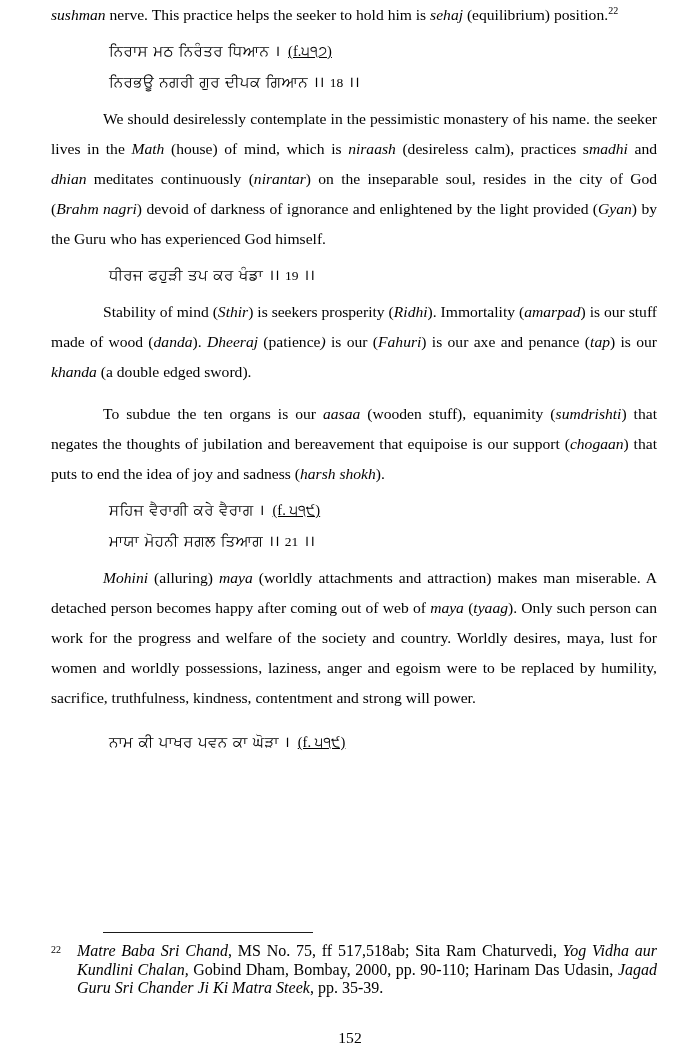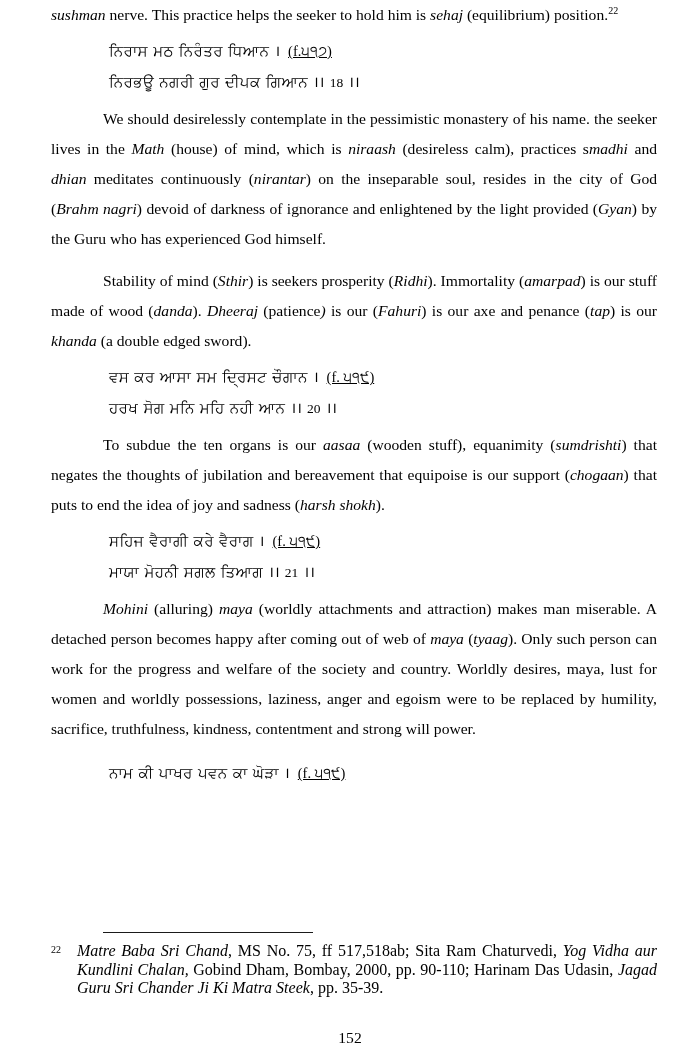--- a/index.html
+++ b/index.html
@@ -137,36 +137,32 @@
       <span class="sep">।।</span></span>
   </div>
 
   <div class="gap-sm"></div>
 
   <p class="para indent"><span>We should desirelessly contemplate in the pessimistic monastery of his name. the seeker lives in the </span><span class="it">Math</span><span> (house) of mind, which is </span><span class="it">niraash</span><span> (desireless calm), practices s</span><span class="it">madhi</span><span>  and </span><span class="it">dhian</span><span> meditates continuously (</span><span class="it">nirantar</span><span>) on the inseparable soul, resides in the city of God (</span><span class="it">Brahm nagri</span><span>) devoid of darkness of ignorance and enlightened by the light provided (</span><span class="it">Gyan</span><span>) by the Guru who has experienced God himself.</span></p>
 
   <div class="gap-sm"></div>
 
   <div class="verse">
+    <span class="line"><span>ਧੀਰਜ ਫਹੁੜੀ ਤਪ ਕਰ ਖੰਡਾ</span>
+      <span class="sep">।।</span>
+      <span class="vnum">19</span>
+      <span class="sep">।।</span></span>
   </div>
 
   <div class="gap-sm"></div>
 
   <p class="para indent"><span>Stability of mind (</span><span class="it">Sthir</span><span>) is seekers prosperity (</span><span class="it">Ridhi</span><span>). Immortality (</span><span class="it">amarpad</span><span>) is our stuff made of wood (</span><span class="it">danda</span><span>). </span><span class="it">Dheeraj</span><span> (patience</span><span class="it">)</span><span> is our (</span><span class="it">Fahuri</span><span>) is our axe and penance (</span><span class="it">tap</span><span>) is our </span><span class="it">khanda</span><span> (a double edged sword).</span></p>
 
   <div class="gap-sm"></div>
 
-  <div class="verse">
-    <span class="line"><span>ਵਸ ਕਰ ਆਸਾ ਸਮ ਦ੍ਰਿਸਟ ਚੌਗਾਨ</span>
-      <span class="sep">।</span><span class="folio">(f. ੫੧੯)</span></span>
-    <span class="line"><span>ਹਰਖ ਸੋਗ ਮਨਿ ਮਹਿ ਨਹੀ ਆਨ</span>
-      <span class="sep">।।</span>
-      <span class="vnum">20</span>
-      <span class="sep">।।</span></span>
-  </div>
 
   <div class="gap-sm"></div>
 
   <p class="para indent"><span>To subdue the ten organs is our </span><span class="it">aasaa</span><span> (wooden stuff), equanimity (</span><span class="it">sumdrishti</span><span>) that negates the thoughts of jubilation and bereavement that equipoise is our support (</span><span class="it">chogaan</span><span>) that puts to end the idea of joy and sadness (</span><span class="it">harsh shokh</span><span>).</span></p>
 
   <div class="gap-sm"></div>
 
   <div class="verse">
     <span class="line"><span>ਸਹਿਜ ਵੈਰਾਗੀ ਕਰੇ ਵੈਰਾਗ</span>
       <span class="sep">।</span><span class="folio">(f. ੫੧੯)</span></span>

